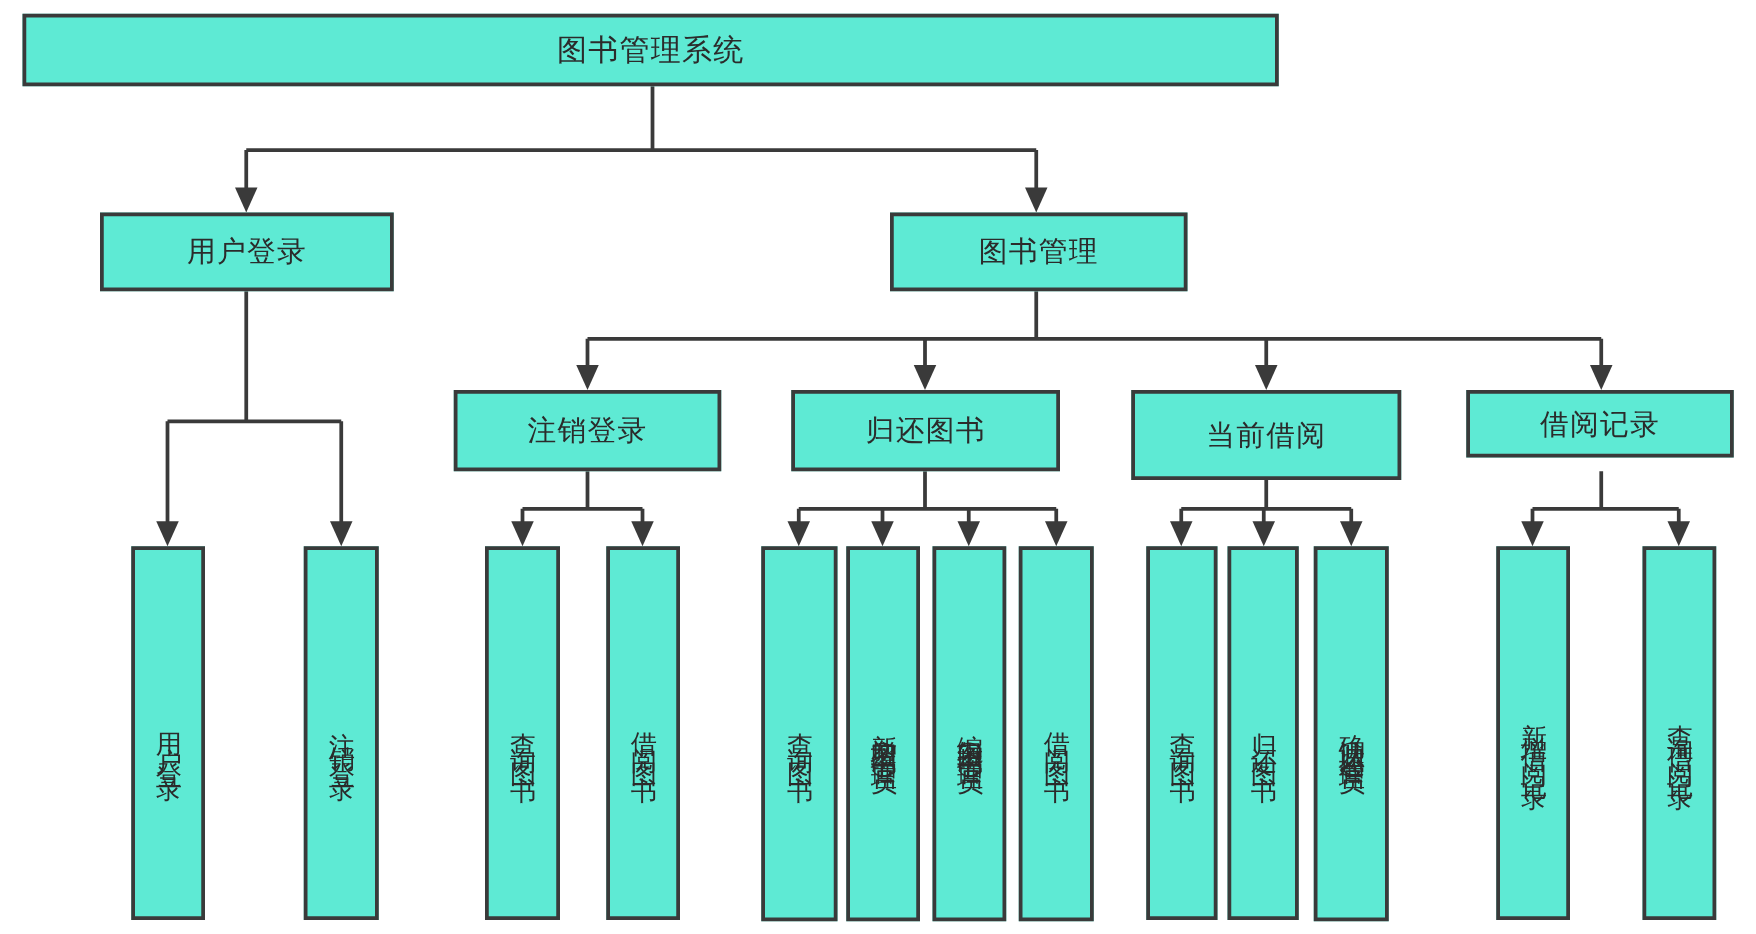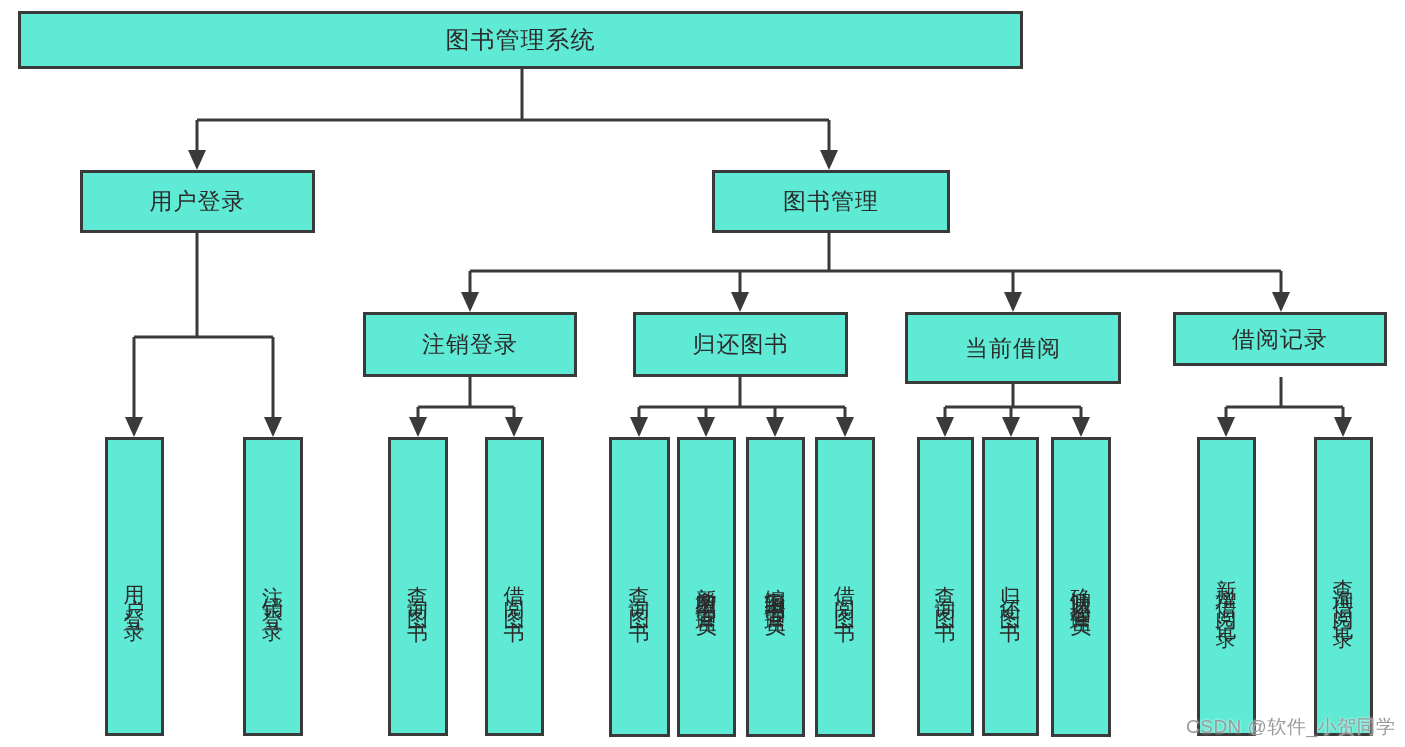--- a/index.html
+++ b/index.html
@@ -188,15 +188,14 @@
     <span class="vtext">确认归还（管理员）</span>
   </div>
 
   <div class="node v-mid b-br-0">
     <span class="vtext">新增借阅记录</span>
   </div>
   <div class="node v-mid b-br-1">
     <span class="vtext">查询借阅记录</span>
   </div>
 
-  <div class="watermark">CSDN @软件_小贺同学</div>
 
 </div>
 
 </body></html>

